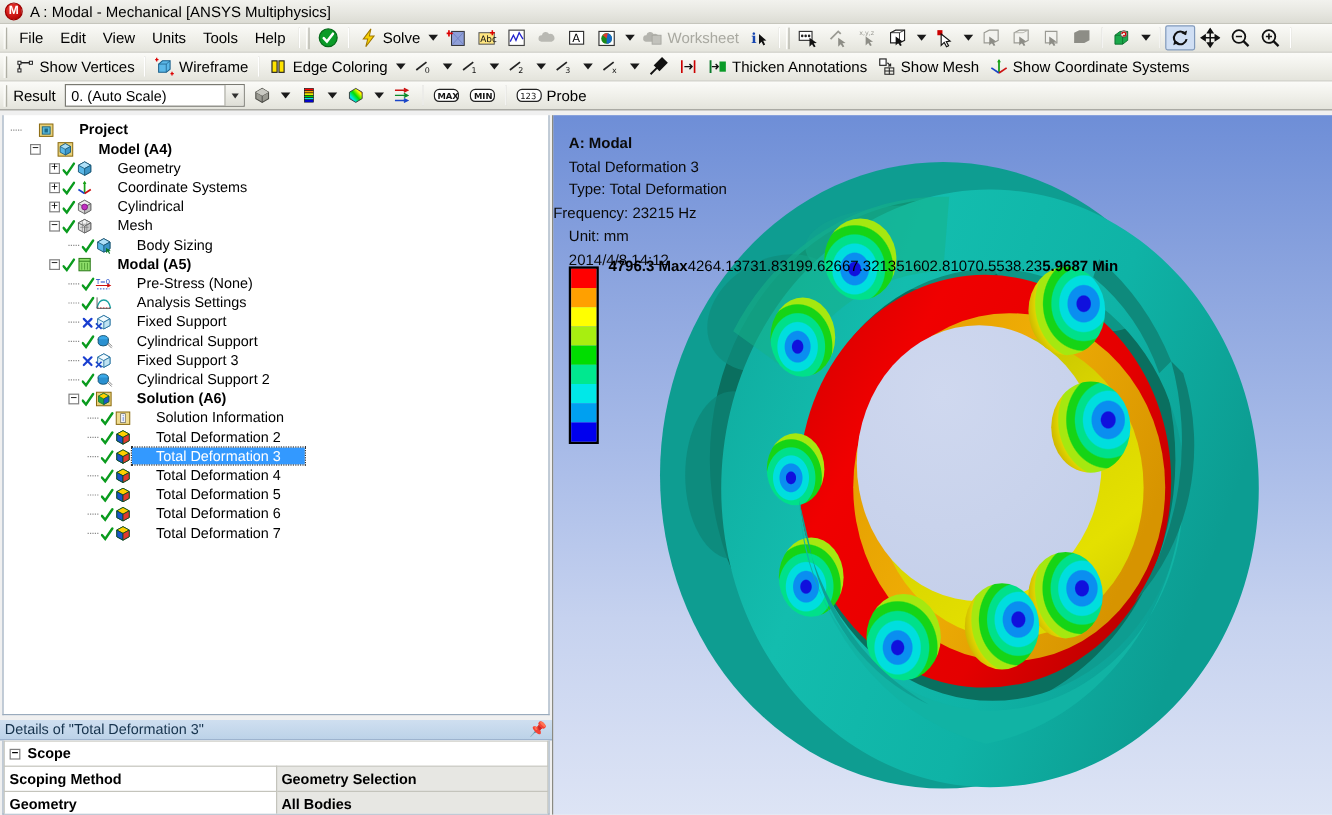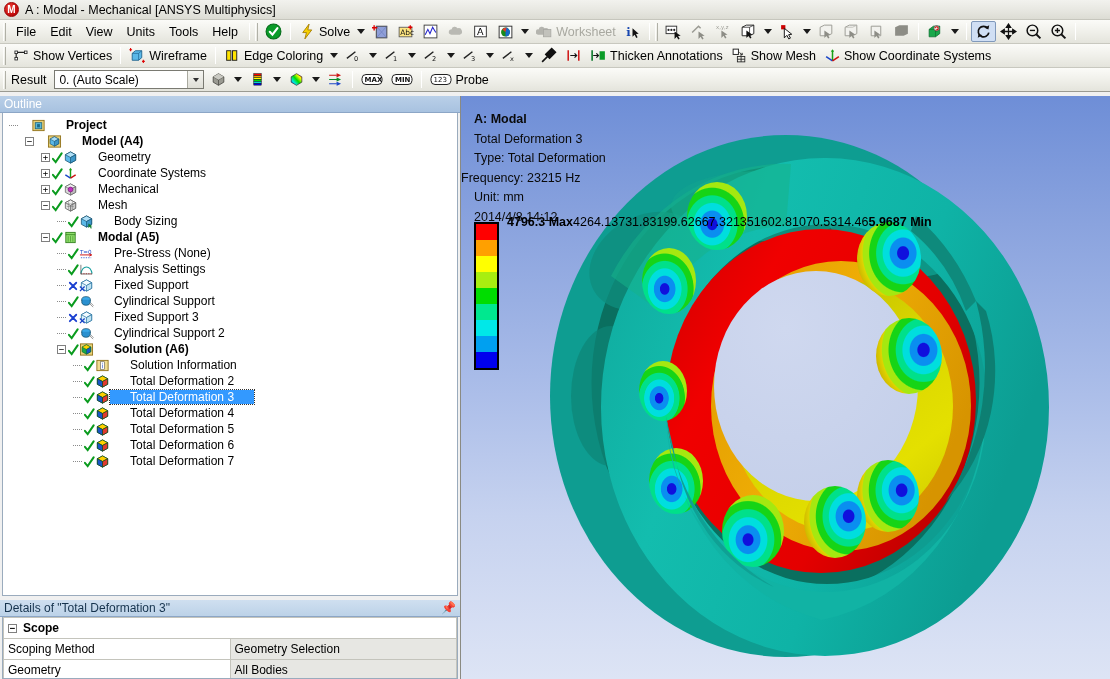--- a/index.html
+++ b/index.html
@@ -109,21 +109,21 @@
     margin-right:2px; flex:none;
   }
   .expander-sp { width:9px; margin-right:2px; flex:none; }
   .indent { flex:none; }
 
   
   .details-wrap { height:62px; background:#fff; border:1px solid #9aabbd; border-top:none; margin:0 2px; overflow:hidden; }
   .dgrid { width:100%; border-collapse:collapse; table-layout:fixed; }
   .dgrid td {
     border:1px solid #c4c4bc; font-size:12px; height:21px;
-    padding:0 4px; color:#000; overflow:hidden; white-space:nowrap;
+    padding:0 4px; color:#000; overflow:hidden; white-space:nowrap;font-weight:bold;
   }
   .dgrid td.group { background:#fff; font-weight:bold; }
   .dgrid td.key { background:#fff; width:120px; }
   .dgrid td.val { background:#e7e7e3; }
   .grp-inner { display:flex; align-items:center; gap:4px; }
 
   
   .viewport {
     position:relative; width:650px; height:583px; overflow:hidden;
     background: linear-gradient(to bottom, #6e8ed7 0%, #8aa3de 22%, #a8bbe8 48%, #c6d2ef 72%, #dde4f5 100%);
@@ -525,23 +525,20 @@
         <text x="3.5" y="9.8" font-size="7" font-family="DejaVu Sans" fill="#111">123</text>
       </svg>
       <span class="tb-label">Probe</span>
     </div>
   </div>
 
   <div class="main">
 
     <div class="leftcol">
 
-      <div class="panel-header">
-        <span>Outline</span>
-      </div>
 
       <div class="tree-wrap">
         <div class="tree" id="tree-root">
             <div class="node">
               <div class="indent" style="width: 0px;"></div>
               <div class="expander-sp" style="border-top: 1px dotted rgb(138, 138, 138); height: 1px; margin-top: 0px;"></div>
               <svg viewBox="0 0 12 14" width="11" height="13" style="flex: 0 0 auto;"></svg>
               <svg viewBox="0 0 16 16" width="15" height="15" style="flex: 0 0 auto;">
                 <rect x="2" y="2.5" width="12" height="11" fill="#e8d078" stroke="#8a6a10" stroke-width="0.9"></rect>
            <rect x="4.5" y="5" width="7" height="6.5" fill="#5bb8d8" stroke="#1a5f7a" stroke-width="0.8"></rect>
@@ -595,21 +592,21 @@
               <div class="expander">+</div>
               <svg viewBox="0 0 12 14" width="11" height="13" style="flex: 0 0 auto;">
                 <path d="M1 8.5 L4 12 L10.5 2.5" stroke="#0a9b1e" stroke-width="2.2" fill="none" stroke-linecap="round"></path>
               </svg>
               <svg viewBox="0 0 16 16" width="15" height="15" style="flex: 0 0 auto;">
                 <path d="M2.5 5 L8 2 L13.5 5 L13.5 11 L8 14 L2.5 11 Z" fill="#d8d8d8" stroke="#606060" stroke-width="0.8"></path>
      <path d="M2.5 5 L8 8 L13.5 5 L8 2 Z" fill="#efefef" stroke="#606060" stroke-width="0.7"></path>
      <path d="M8 8 L13.5 5 L13.5 11 L8 14 Z" fill="#bdbdbd" stroke="#606060" stroke-width="0.7"></path>
                 <circle cx="8" cy="8" r="2.6" fill="#c030c0" stroke="#701070" stroke-width="0.7"></circle>
               </svg>
-              <span class="node-lbl">Mechanical</span>
+              <span class="node-lbl">Cylindrical</span>
             </div>
             <div class="node">
               <div class="indent" style="width: 32px;"></div>
               <div class="expander">−</div>
               <svg viewBox="0 0 12 14" width="11" height="13" style="flex: 0 0 auto;">
                 <path d="M1 8.5 L4 12 L10.5 2.5" stroke="#0a9b1e" stroke-width="2.2" fill="none" stroke-linecap="round"></path>
               </svg>
               <svg viewBox="0 0 16 16" width="15" height="15" style="flex: 0 0 auto;">
                 <path d="M2.5 5 L8 2 L13.5 5 L13.5 11 L8 14 L2.5 11 Z" fill="#e0e0e0" stroke="#555" stroke-width="0.8"></path>
      <path d="M2.5 5 L8 8 L13.5 5 L8 2 Z" fill="#f4f4f4" stroke="#555" stroke-width="0.7"></path>
@@ -1017,19 +1014,19 @@
           </div>
         <div class="legend-labels" id="legend-labels" style="margin-top: -8px;">
             <span class="b">4796.3 Max</span>
             <span>4264.1</span>
             <span>3731.8</span>
             <span>3199.6</span>
             <span>2667.3</span>
             <span>2135</span>
             <span>1602.8</span>
             <span>1070.5</span>
-            <span>314.46</span>
+            <span>538.23</span>
             <span class="b">5.9687 Min</span>
           </div>
       </div>
     </div>
   </div>
 </div>
 
 </body></html>

